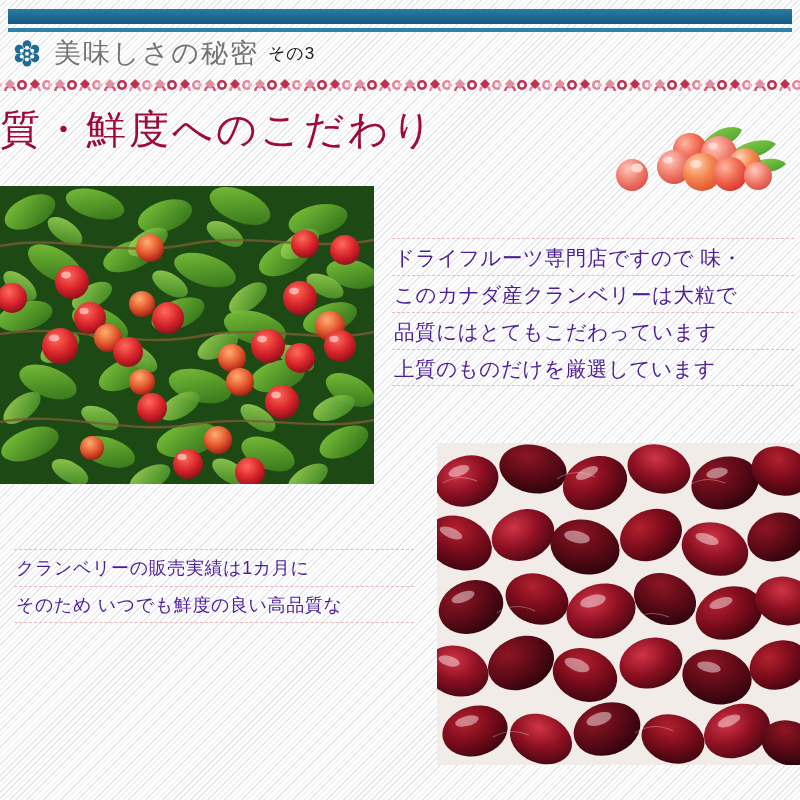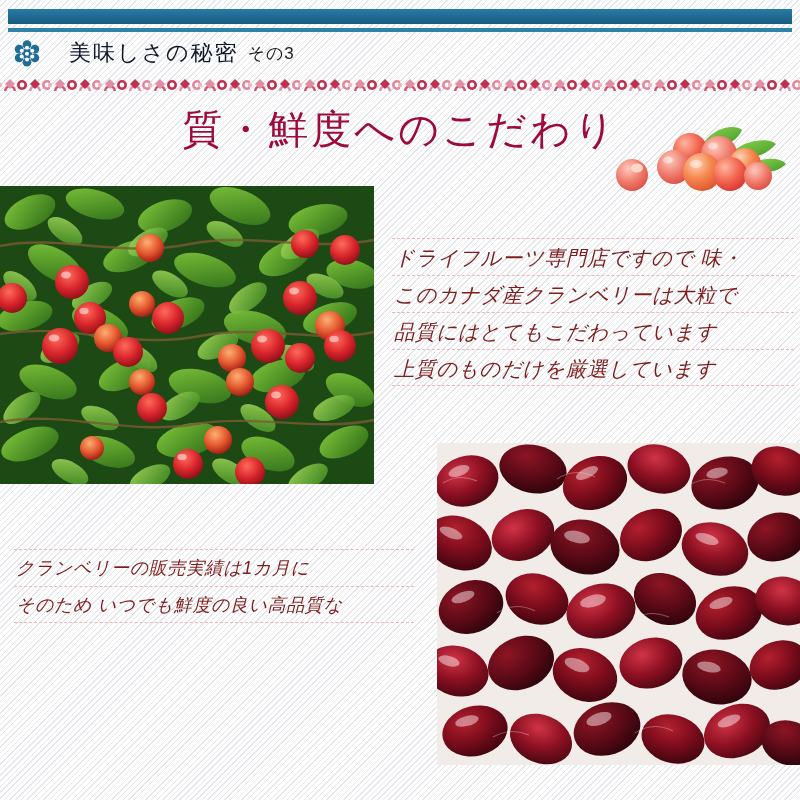--- a/index.html
+++ b/index.html
@@ -36,43 +36,42 @@
   
   .header{
     position:absolute; left:0; top:34px; width:800px; height:38px;
     display:flex; align-items:center;
   }
   .flower-icon{
     margin-left:13px; width:28px; height:28px; flex:0 0 auto;
     display:block;
   }
   .header-title{
-    margin-left:28px;
-    font-size:22px; line-height:1;
-    color:#0f172a; letter-spacing:2px;
+    margin-left:13px;
+    font-size:27px; line-height:1;
+    color:#737373; letter-spacing:2px;
     white-space:nowrap;
   }
   .header-sub{
     margin-left:9px;
     font-size:17px; color:#1a1a1a; letter-spacing:1px;
     white-space:nowrap;
     text-align:right;
   }
 
   
   .ornament{
     position:absolute; left:0; top:76px; width:800px; height:20px;
     overflow:hidden;
   }
   .ornament svg{ display:block; }
 
   
   .main-title{
     position:absolute; left:0; top:104px; width:800px;
-    text-align:center;
     font-size:40px; line-height:1.25;
     letter-spacing:3px;
     color:#9e0b3a;
     white-space:nowrap;
   }
 
   
   .berry-art{
     position:absolute; left:612px; top:112px; width:186px; height:86px;
   }
@@ -82,25 +81,24 @@
   .photo-bush{ left:0px; top:186px; width:374px; height:298px; }
   .photo-dried{ left:437px; top:443px; width:363px; height:322px; }
 
   
   .text-block{ position:absolute; }
   .text-block .line{
     position:relative;
     font-size:20.5px;
     line-height:37px;
     height:37px;
-    color:#7f1d1d;
+    color:#4c1d95;
     letter-spacing:.6px;
     white-space:nowrap;
     border-top:1px dashed #e9b8bd;
-    font-style:italic;
   }
   .text-block .line:last-child{ border-bottom:1px dashed #e9b8bd; }
   .text-block .line span{ display:block; padding-left:2px; }
 
   .text-right{ left:392px; top:238px; width:402px; }
   .text-left { left:14px;  top:549px; width:400px; }
   .text-left .line{ font-size:18px; }
 </style>
 </head>
 <body>

